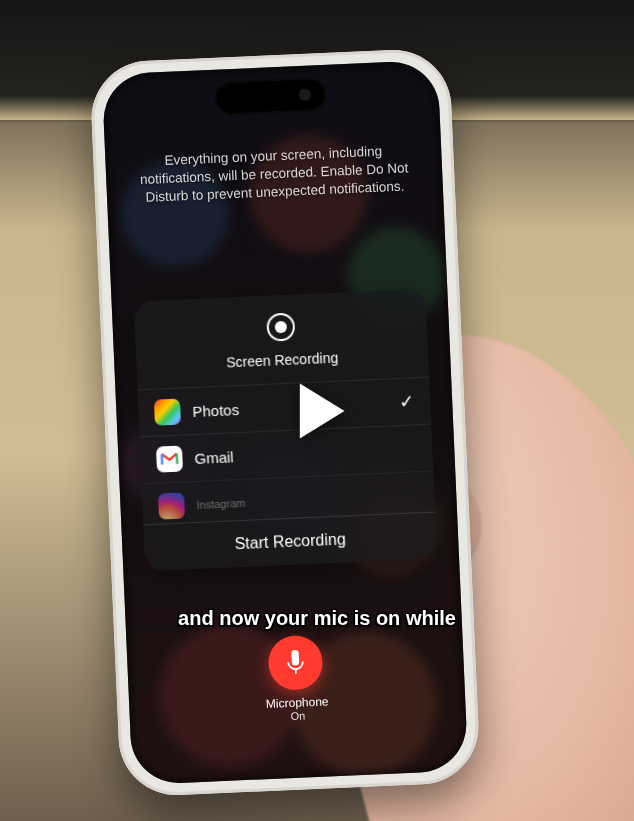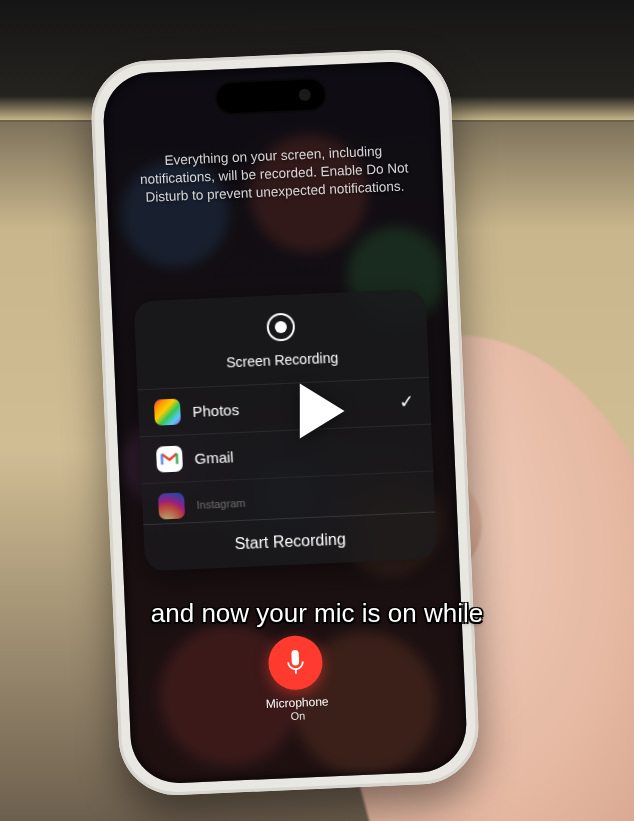--- a/index.html
+++ b/index.html
@@ -36,21 +36,21 @@
   
   .mic-wrap{position:absolute;bottom:56px;left:0;right:0;text-align:center;color:#fff;}
   .mic-btn{width:54px;height:54px;border-radius:50%;background:var(--mic);margin:0 auto 6px;display:flex;align-items:center;justify-content:center;box-shadow:0 4px 14px rgba(255,59,48,.5);}
   .mic-btn svg{width:22px;height:26px;fill:#fff;}
   .mic-l1{font-size:12px;}
   .mic-l2{font-size:11px;opacity:.85;}
   
   .play{position:absolute;left:50%;top:50%;width:86px;height:86px;transform:translate(-50%,-50%);z-index:50;}
   .play svg{width:100%;height:100%;filter:drop-shadow(0 3px 8px rgba(0,0,0,.5));}
   .caption{position:absolute;left:0;right:0;bottom:190px;text-align:center;z-index:50;padding:0 40px;}
-  .caption span{color:#fff;font-size:26px;font-weight:400;line-height:1.3;text-shadow:-1.5px -1.5px 0 #000,1.5px -1.5px 0 #000,-1.5px 1.5px 0 #000,1.5px 1.5px 0 #000,0 2px 4px rgba(0,0,0,.6);}
+  .caption span{color:#fff;font-size:20px;font-weight:700;line-height:1.3;text-shadow:-1.5px -1.5px 0 #000,1.5px -1.5px 0 #000,-1.5px 1.5px 0 #000,1.5px 1.5px 0 #000,0 2px 4px rgba(0,0,0,.6);}
 </style>
 </head>
 <body>
 
 <div class="scene">
   <div class="couch"></div>
   <div class="floor-line"></div>
   <div class="hand"></div>
   <div class="thumb"></div>
 

